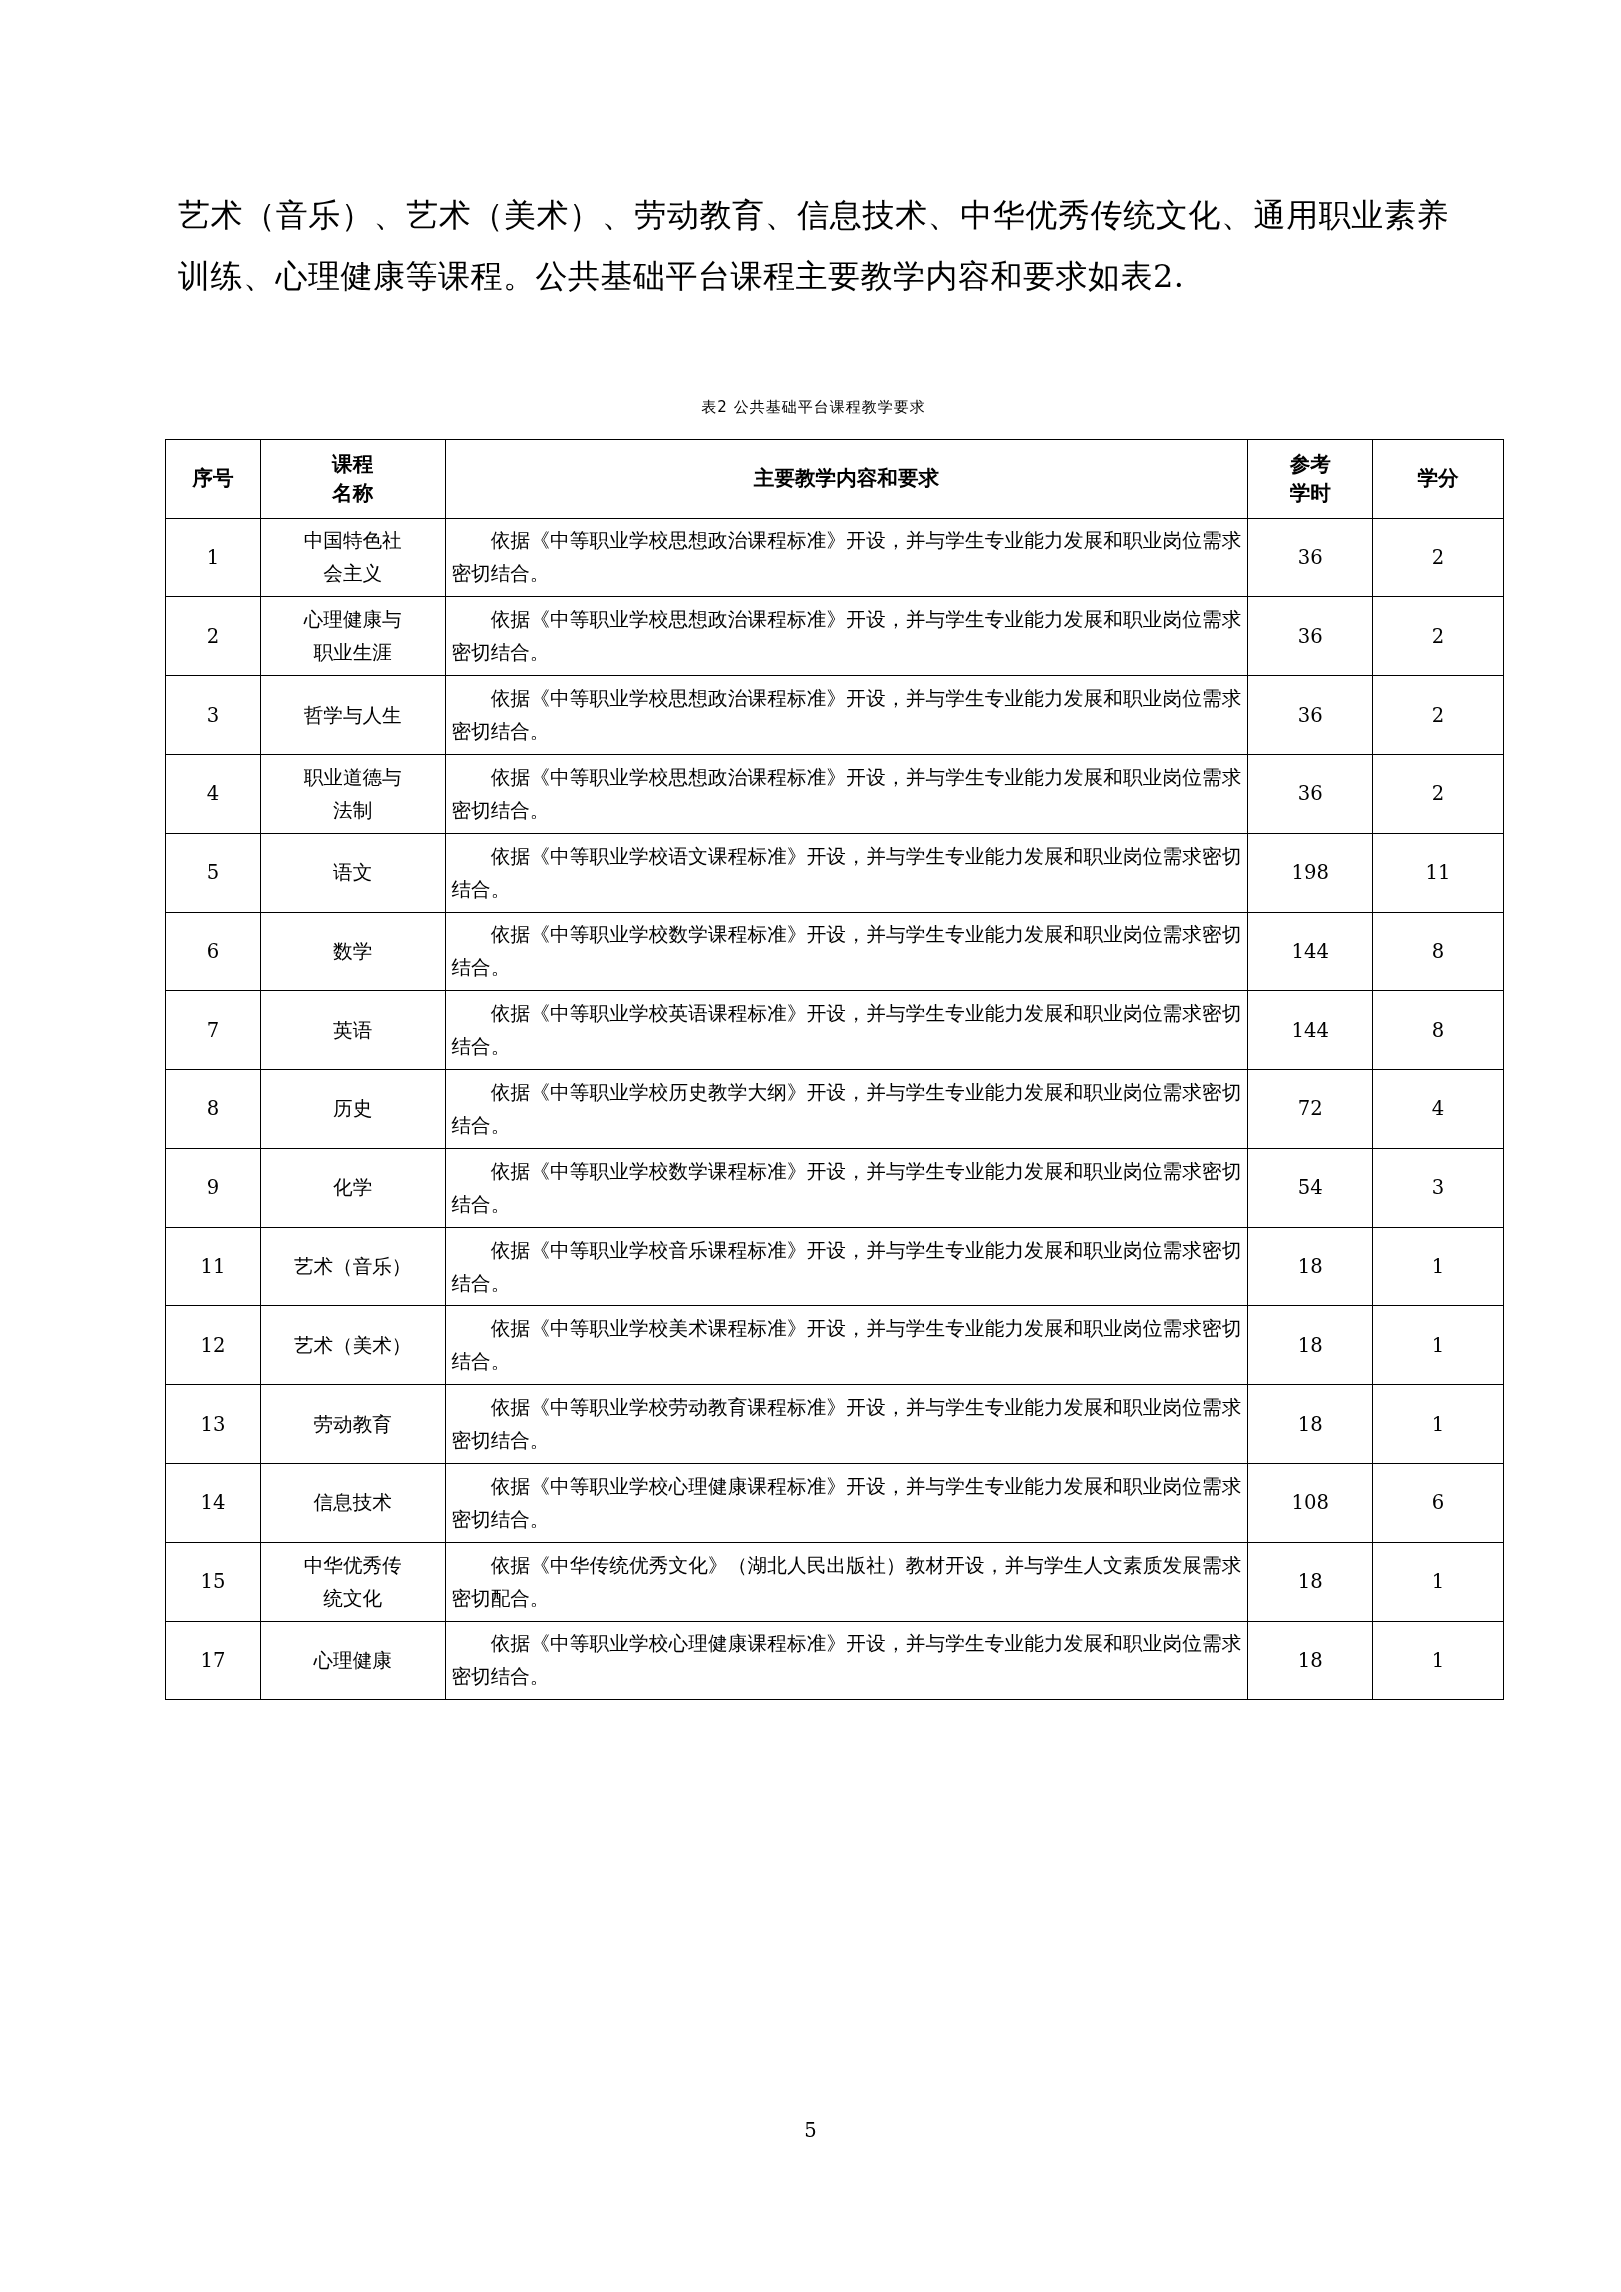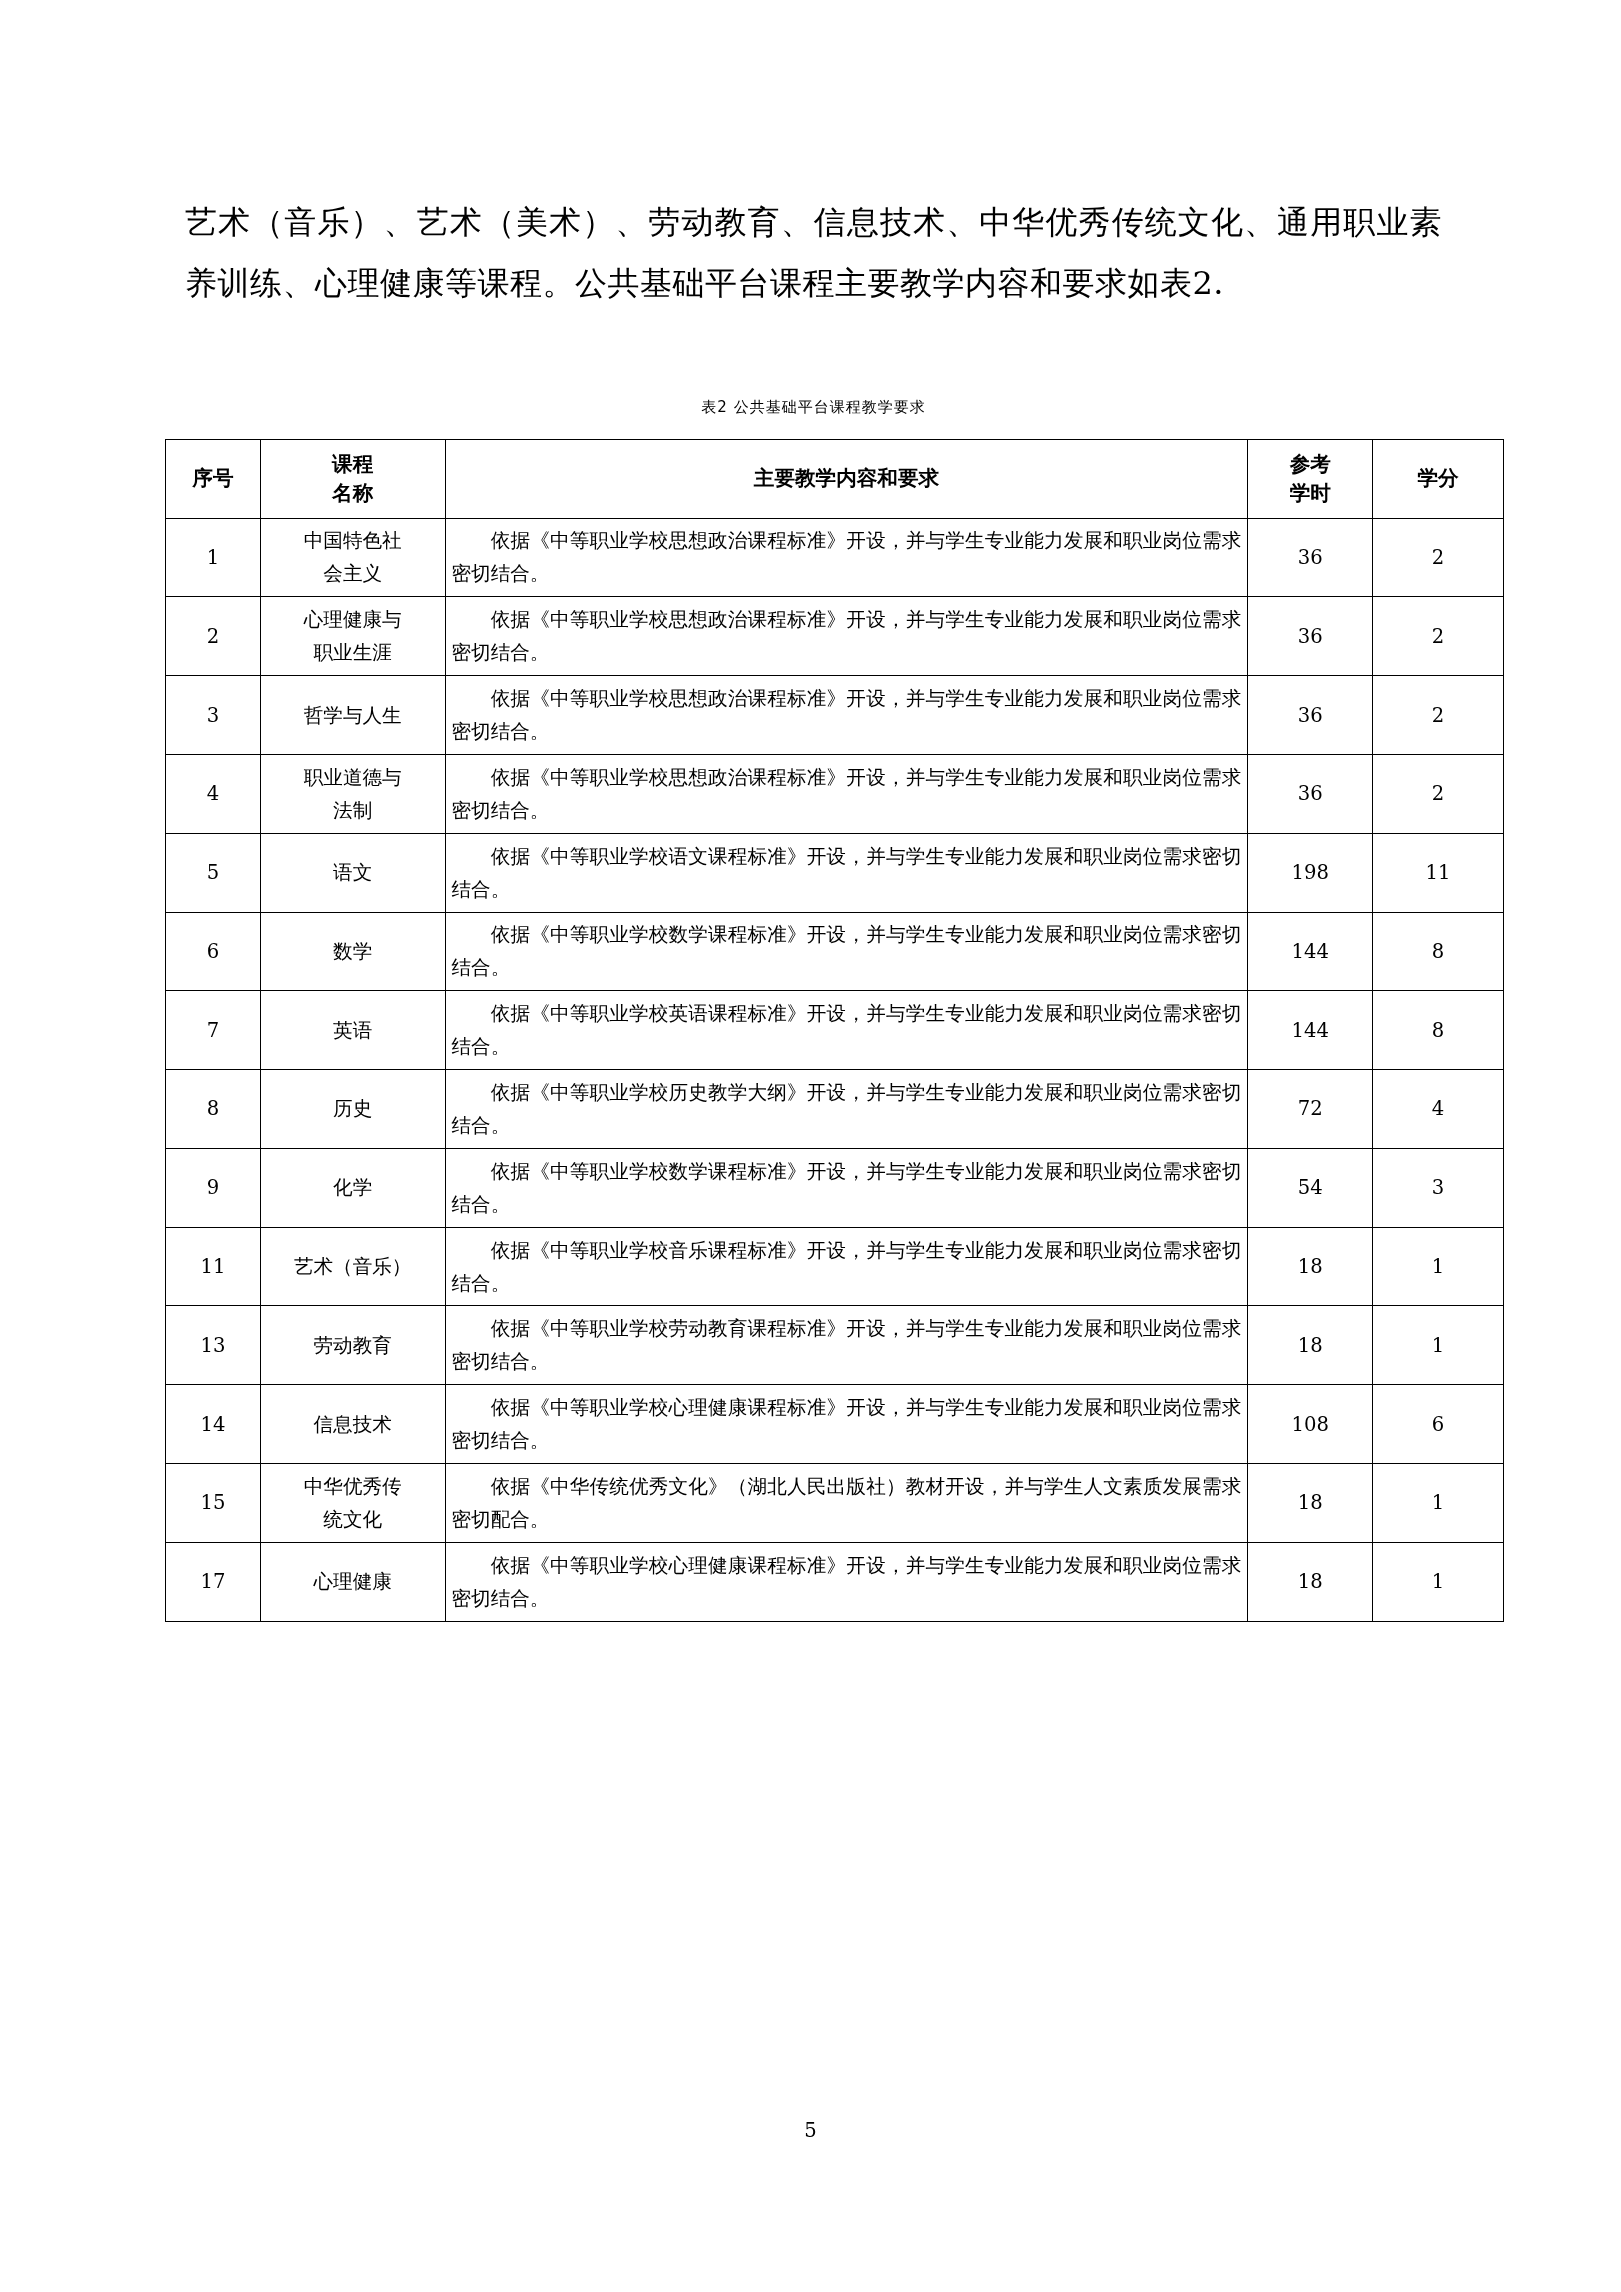--- a/index.html
+++ b/index.html
@@ -25,21 +25,21 @@
     position: absolute;
     left: 174px;
     top: 181px;
     width: 1279px;
     font-size: 32px;
     line-height: 61px;
     letter-spacing: 0.5px;
     font-family: "DejaVu Serif", "Liberation Serif", serif;
   }
   .body-text p {
-    margin: 11px;
+    margin: 4px;
     text-align: justify;
     text-justify: inter-ideograph;
   }
   .table-caption {
     position: absolute;
     left: 174px;
     top: 398px;
     width: 1279px;
     text-align: center;
     font-size: 15px;
@@ -228,20 +228,31 @@
         <td class="col-name">
           <span>艺术（音乐）</span>
         </td>
         <td class="col-content">
             <span class="indent">依据《中等职业学校音乐课程标准》开设，并与学生专业能力发展和职业岗位需求密切结合。</span>
           </td>
         <td class="col-hours">18</td>
         <td class="col-credit">1</td>
       </tr>
       <tr>
+        <td class="col-no">12</td>
+        <td class="col-name">
+          <span>艺术（美术）</span>
+        </td>
+        <td class="col-content">
+            <span class="indent">依据《中等职业学校美术课程标准》开设，并与学生专业能力发展和职业岗位需求密切结合。</span>
+          </td>
+        <td class="col-hours">18</td>
+        <td class="col-credit">1</td>
+      </tr>
+      <tr>
         <td class="col-no">13</td>
         <td class="col-name">
           <span>劳动教育</span>
         </td>
         <td class="col-content">
             <span class="indent">依据《中等职业学校劳动教育课程标准》开设，并与学生专业能力发展和职业岗位需求密切结合。</span>
           </td>
         <td class="col-hours">18</td>
         <td class="col-credit">1</td>
       </tr>

